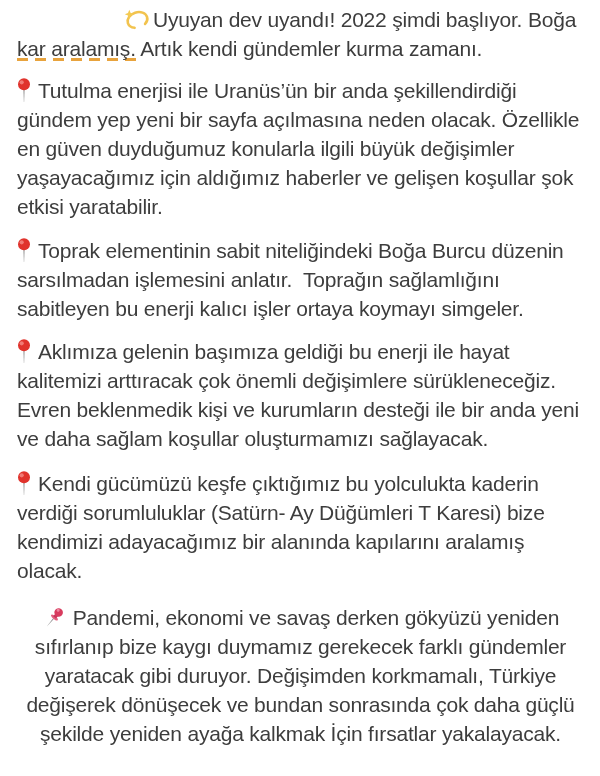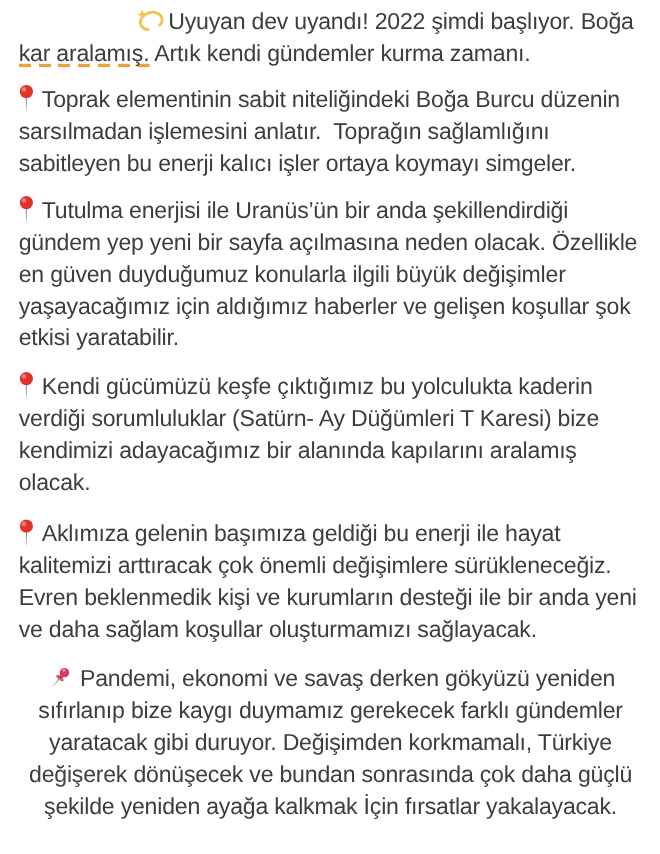--- a/index.html
+++ b/index.html
@@ -50,62 +50,62 @@
       <svg class="icon dizzy" width="27" height="23" viewBox="0 0 28 24" aria-hidden="true">
         <ellipse cx="15" cy="12.5" rx="10.5" ry="8" fill="none" stroke="#f2c34e" stroke-width="2.7" stroke-linecap="round" stroke-dasharray="46 12" stroke-dashoffset="-20" transform="rotate(-18 15 12.5)"></ellipse>
         <polygon points="6.5,1.8 7.9,5.1 11.2,6.5 7.9,7.9 6.5,11.2 5.1,7.9 1.8,6.5 5.1,5.1" fill="#f4ca52"></polygon>
       </svg><span>Uyuyan dev uyandı! 2022 şimdi başlıyor. Boğa</span>
     </div>
     <div class="line">
       <span class="dashed">kar aralamış.</span><span> Artık kendi gündemler kurma zamanı.</span>
     </div>
   </div>
 
-  <div class="para p2">
-    <svg class="icon roundpin" width="14" height="25" viewBox="0 0 14 25" aria-hidden="true">
-      <polygon points="6.3,11.5 7.7,11.5 7.15,24 6.85,24" fill="#a0a0a0"></polygon>
-      <circle cx="7" cy="6.2" r="6" fill="#e0332c"></circle>
-      <circle cx="4.7" cy="4.3" r="2.1" fill="#f3837d" opacity="0.9"></circle>
-    </svg><span class="para-text">Toprak elementinin sabit niteliğindeki Boğa Burcu düzenin
-sarsılmadan işlemesini anlatır.  Toprağın sağlamlığını
-sabitleyen bu enerji kalıcı işler ortaya koymayı simgeler.</span>
-  </div>
-
   <div class="para p3">
     <svg class="icon roundpin" width="14" height="25" viewBox="0 0 14 25" aria-hidden="true">
       <polygon points="6.3,11.5 7.7,11.5 7.15,24 6.85,24" fill="#a0a0a0"></polygon>
       <circle cx="7" cy="6.2" r="6" fill="#e0332c"></circle>
       <circle cx="4.7" cy="4.3" r="2.1" fill="#f3837d" opacity="0.9"></circle>
     </svg><span class="para-text">Tutulma enerjisi ile Uranüs’ün bir anda şekillendirdiği
 gündem yep yeni bir sayfa açılmasına neden olacak. Özellikle
 en güven duyduğumuz konularla ilgili büyük değişimler
 yaşayacağımız için aldığımız haberler ve gelişen koşullar şok
 etkisi yaratabilir.</span>
   </div>
 
-  <div class="para p5">
+  <div class="para p2">
     <svg class="icon roundpin" width="14" height="25" viewBox="0 0 14 25" aria-hidden="true">
       <polygon points="6.3,11.5 7.7,11.5 7.15,24 6.85,24" fill="#a0a0a0"></polygon>
       <circle cx="7" cy="6.2" r="6" fill="#e0332c"></circle>
       <circle cx="4.7" cy="4.3" r="2.1" fill="#f3837d" opacity="0.9"></circle>
-    </svg><span class="para-text">Kendi gücümüzü keşfe çıktığımız bu yolculukta kaderin
-verdiği sorumluluklar (Satürn- Ay Düğümleri T Karesi) bize
-kendimizi adayacağımız bir alanında kapılarını aralamış
-olacak.</span>
+    </svg><span class="para-text">Toprak elementinin sabit niteliğindeki Boğa Burcu düzenin
+sarsılmadan işlemesini anlatır.  Toprağın sağlamlığını
+sabitleyen bu enerji kalıcı işler ortaya koymayı simgeler.</span>
   </div>
 
   <div class="para p4">
     <svg class="icon roundpin" width="14" height="25" viewBox="0 0 14 25" aria-hidden="true">
       <polygon points="6.3,11.5 7.7,11.5 7.15,24 6.85,24" fill="#a0a0a0"></polygon>
       <circle cx="7" cy="6.2" r="6" fill="#e0332c"></circle>
       <circle cx="4.7" cy="4.3" r="2.1" fill="#f3837d" opacity="0.9"></circle>
     </svg><span class="para-text">Aklımıza gelenin başımıza geldiği bu enerji ile hayat
 kalitemizi arttıracak çok önemli değişimlere sürükleneceğiz.
 Evren beklenmedik kişi ve kurumların desteği ile bir anda yeni
 ve daha sağlam koşullar oluşturmamızı sağlayacak.</span>
+  </div>
+
+  <div class="para p5">
+    <svg class="icon roundpin" width="14" height="25" viewBox="0 0 14 25" aria-hidden="true">
+      <polygon points="6.3,11.5 7.7,11.5 7.15,24 6.85,24" fill="#a0a0a0"></polygon>
+      <circle cx="7" cy="6.2" r="6" fill="#e0332c"></circle>
+      <circle cx="4.7" cy="4.3" r="2.1" fill="#f3837d" opacity="0.9"></circle>
+    </svg><span class="para-text">Kendi gücümüzü keşfe çıktığımız bu yolculukta kaderin
+verdiği sorumluluklar (Satürn- Ay Düğümleri T Karesi) bize
+kendimizi adayacağımız bir alanında kapılarını aralamış
+olacak.</span>
   </div>
 
   <div class="para p6">
     <svg class="icon pushpin" width="24" height="24" viewBox="0 0 24 24" aria-hidden="true">
       <g transform="rotate(40 12 12)">
         <polygon points="11.5,12.5 12.5,12.5 12.07,22.8 11.93,22.8" fill="#8f8f8f"></polygon>
         <ellipse cx="12" cy="11.3" rx="4.2" ry="1.6" fill="#e2607e"></ellipse>
         <rect x="10.2" y="6.5" width="3.6" height="4.6" fill="#c8375a"></rect>
         <circle cx="12" cy="4.8" r="4.3" fill="#d83b5e"></circle>
         <circle cx="10.2" cy="3.4" r="1.5" fill="#ef8fa5" opacity="0.9"></circle>

